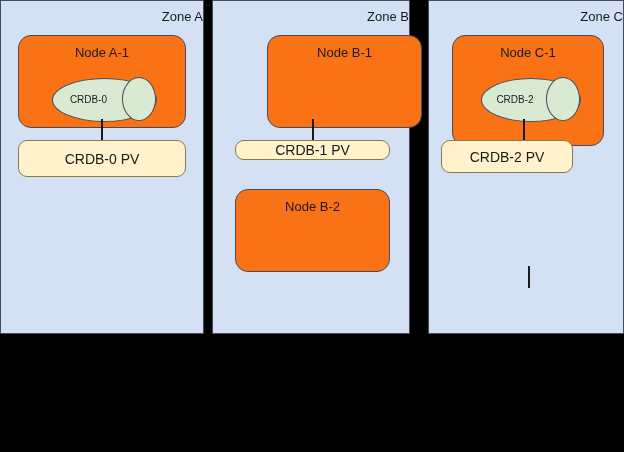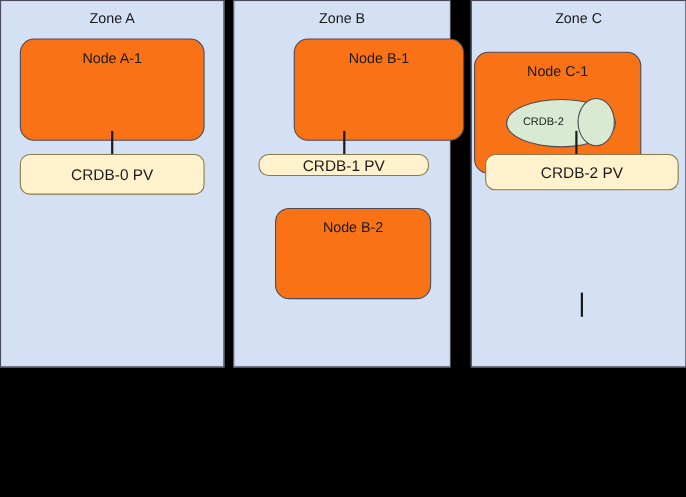--- a/index.html
+++ b/index.html
@@ -19,21 +19,21 @@
     position: absolute;
     background: #d4e1f5;
     border: 1px solid #4a4a5a;
     box-sizing: border-box;
   }
   .zone-title {
     position: absolute;
     left: 0;
     right: 0;
     top: 8px;
-    text-align: center;
+    text-align: right;
     font-size: 13px;
     color: #1a1a1a;
     line-height: 15px;
   }
   .node {
     position: absolute;
     background: #f97316;
     border: 1px solid #4a4a5a;
     border-radius: 13px;
     box-sizing: border-box;
@@ -110,20 +110,25 @@
 </head>
 <body>
 
 <div id="canvas">
 
   <div class="zone" style="left:0px; top:0px; width:204px; height:334px;">
     <div class="zone-title">Zone A</div>
 
     <div class="node" style="left:17px; top:34px; width:168px; height:93px;">
       <div class="node-title">Node A-1</div>
+      <div class="cyl" style="left:33px; top:42px; width:105px; height:44px;">
+        <div class="cyl-body"></div>
+        <div class="cyl-cap"></div>
+        <div class="cyl-label">CRDB-0</div>
+      </div>
     </div>
 
     <div class="connector" style="left:100px; top:118px; height:24px;"></div>
 
     <div class="pv" style="left:17px; top:139px; width:168px; height:37px;">
       <span class="pv-label">CRDB-0 PV</span>
     </div>
   </div>
 
   <div class="zone" style="left:212px; top:0px; width:198px; height:334px;">
@@ -132,40 +137,40 @@
     <div class="node" style="left:22px; top:34px; width:155px; height:93px;margin-left:32px;">
       <div class="node-title">Node B-1</div>
     </div>
 
     <div class="connector" style="left:99px; top:118px; height:24px;"></div>
 
     <div class="pv" style="left:22px; top:139px; width:155px; height:20px;">
       <span class="pv-label">CRDB-1 PV</span>
     </div>
 
-    <div class="node" style="left:37px; top:188px; width:142px; height:83px;">
+    <div class="node" style="left:22px; top:188px; width:155px; height:83px;">
       <div class="node-title">Node B-2</div>
     </div>
   </div>
 
   <div class="zone" style="left:428px; top:0px; width:196px; height:334px;">
     <div class="zone-title">Zone C</div>
 
-    <div class="node" style="left:2px; top:34px; width:152px; height:111px;margin-top:12px;">
+    <div class="node" style="left:23px; top:34px; width:152px; height:111px;">
       <div class="node-title">Node C-1</div>
       <div class="cyl" style="left:28px; top:42px; width:100px; height:44px;">
         <div class="cyl-body"></div>
         <div class="cyl-cap"></div>
         <div class="cyl-label">CRDB-2</div>
       </div>
     </div>
 
     <div class="connector" style="left:94px; top:118px; height:24px;"></div>
 
-    <div class="pv" style="left:12px; top:139px; width:176px; height:33px;">
+    <div class="pv" style="left:12px; top:139px; width:132px; height:33px;">
       <span class="pv-label">CRDB-2 PV</span>
     </div>
 
 
     <div class="connector" style="left:99px; top:265px; height:22px;"></div>
 
   </div>
 
 </div>
 

